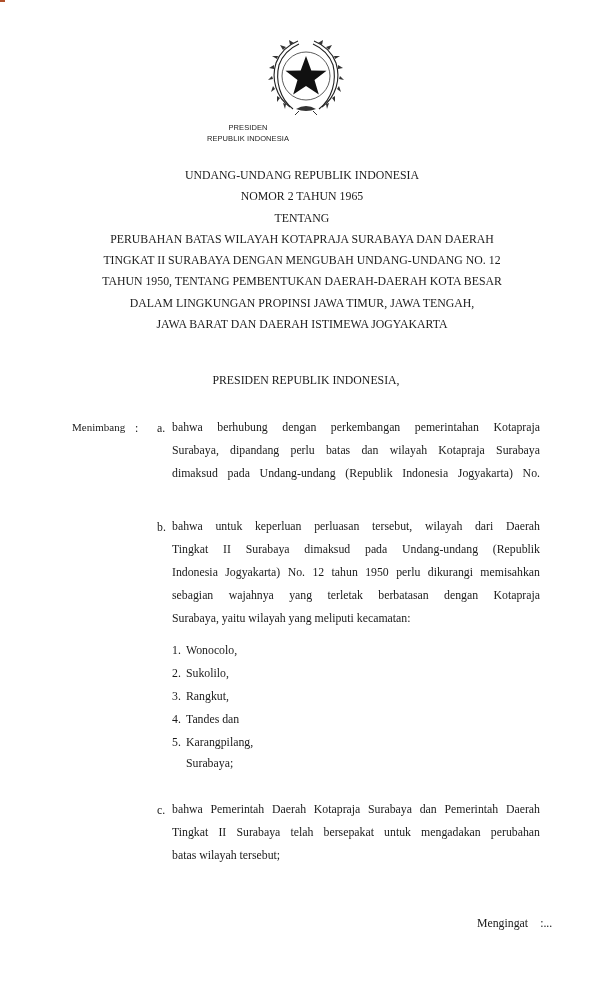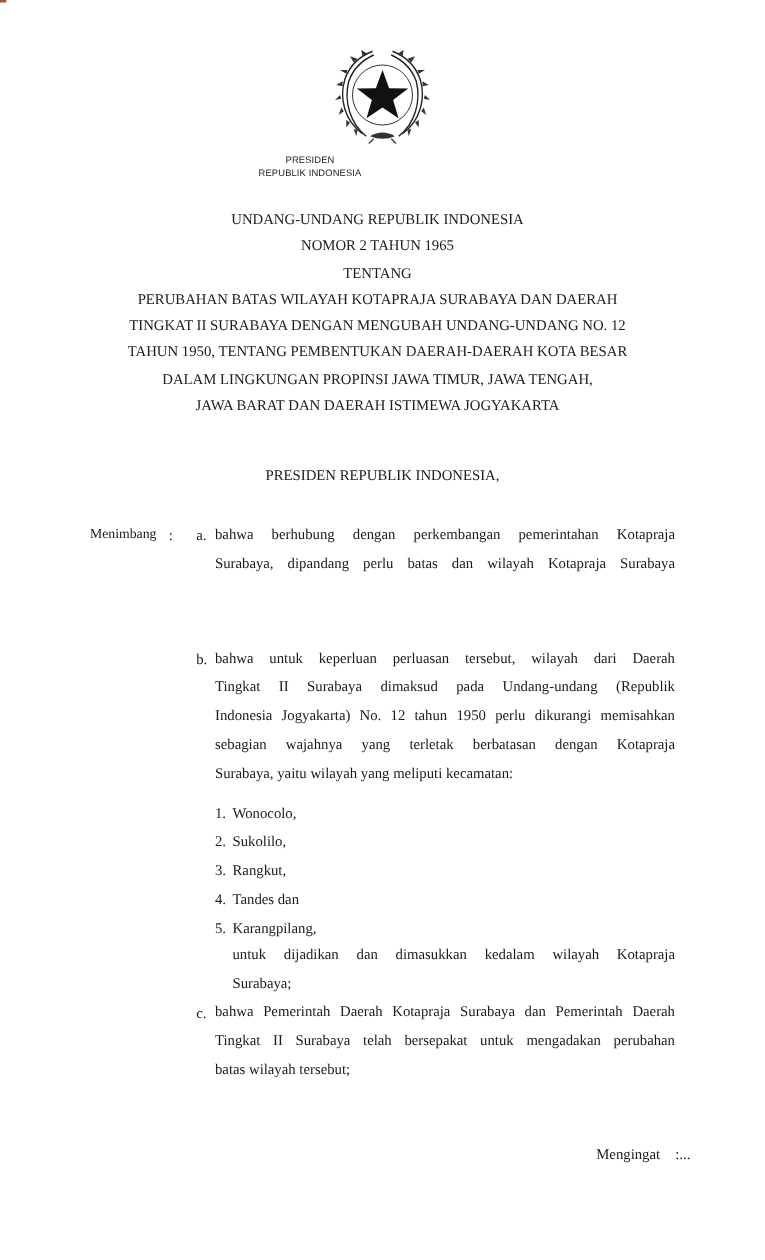--- a/index.html
+++ b/index.html
@@ -85,20 +85,21 @@
 
 <div class="preamble">PRESIDEN REPUBLIK INDONESIA,</div>
 
 <div class="label-menimbang">Menimbang</div>
 <div class="label-colon">:</div>
 
 <div class="clause-marker" style="top:421px">a.</div>
 <div class="para" style="top:416px">
   <span class="ln">bahwa berhubung dengan perkembangan pemerintahan Kotapraja</span>
   <span class="ln">Surabaya, dipandang perlu batas dan wilayah Kotapraja Surabaya</span>
+  <span class="ln">dimaksud pada Undang-undang (Republik Indonesia Jogyakarta) No.</span>
 </div>
 
 <div class="clause-marker" style="top:520px">b.</div>
 <div class="para" style="top:515px">
   <span class="ln">bahwa untuk keperluan perluasan tersebut, wilayah dari Daerah</span>
   <span class="ln">Tingkat II Surabaya dimaksud pada Undang-undang (Republik</span>
   <span class="ln">Indonesia Jogyakarta) No. 12 tahun 1950 perlu dikurangi memisahkan</span>
   <span class="ln">sebagian wajahnya yang terletak berbatasan dengan Kotapraja</span>
   <span class="ln last">Surabaya, yaitu wilayah yang meliputi kecamatan:</span>
 </div>
@@ -115,21 +116,20 @@
   </div>
   <div class="list-item" style="top:69px">
     <span class="list-num">4.</span><span>Tandes dan</span>
   </div>
   <div class="list-item" style="top:92px">
     <span class="list-num">5.</span><span>Karangpilang,</span>
   </div>
 </div>
 
 <div class="para" style="top:752px; left:186px; width:354px">
-  <span class="ln">untuk dijadikan dan dimasukkan kedalam wilayah Kotapraja</span>
   <span class="ln last">Surabaya;</span>
 </div>
 
 <div class="clause-marker" style="top:803px">c.</div>
 <div class="para" style="top:798px">
   <span class="ln">bahwa Pemerintah Daerah Kotapraja Surabaya dan Pemerintah Daerah</span>
   <span class="ln">Tingkat II Surabaya telah bersepakat untuk mengadakan perubahan</span>
   <span class="ln last">batas wilayah tersebut;</span>
 </div>
 

